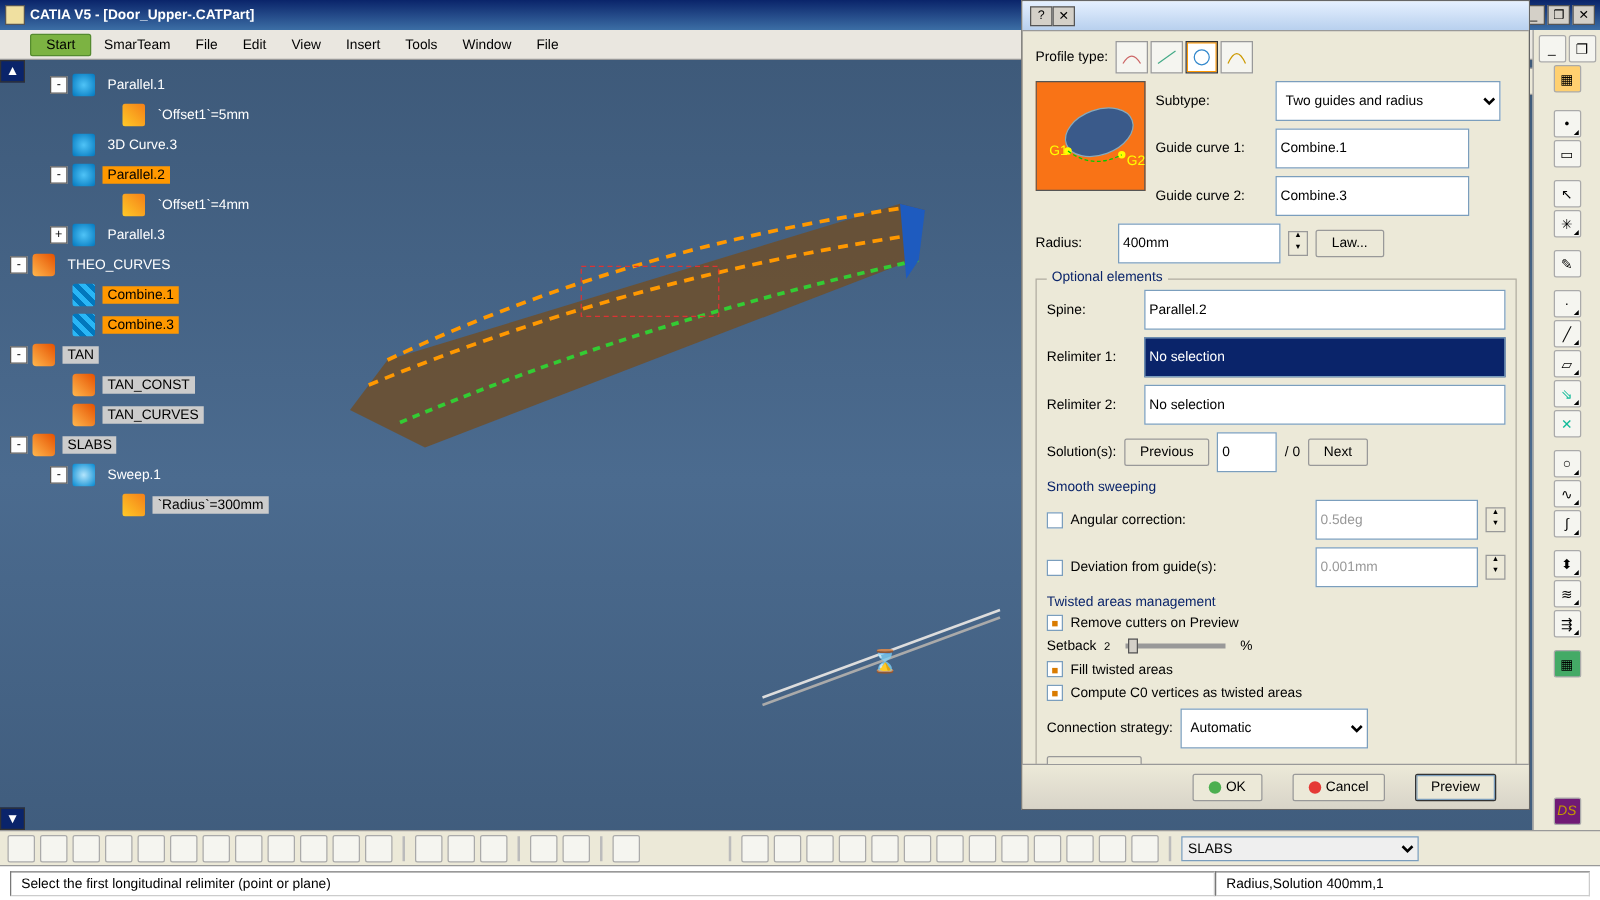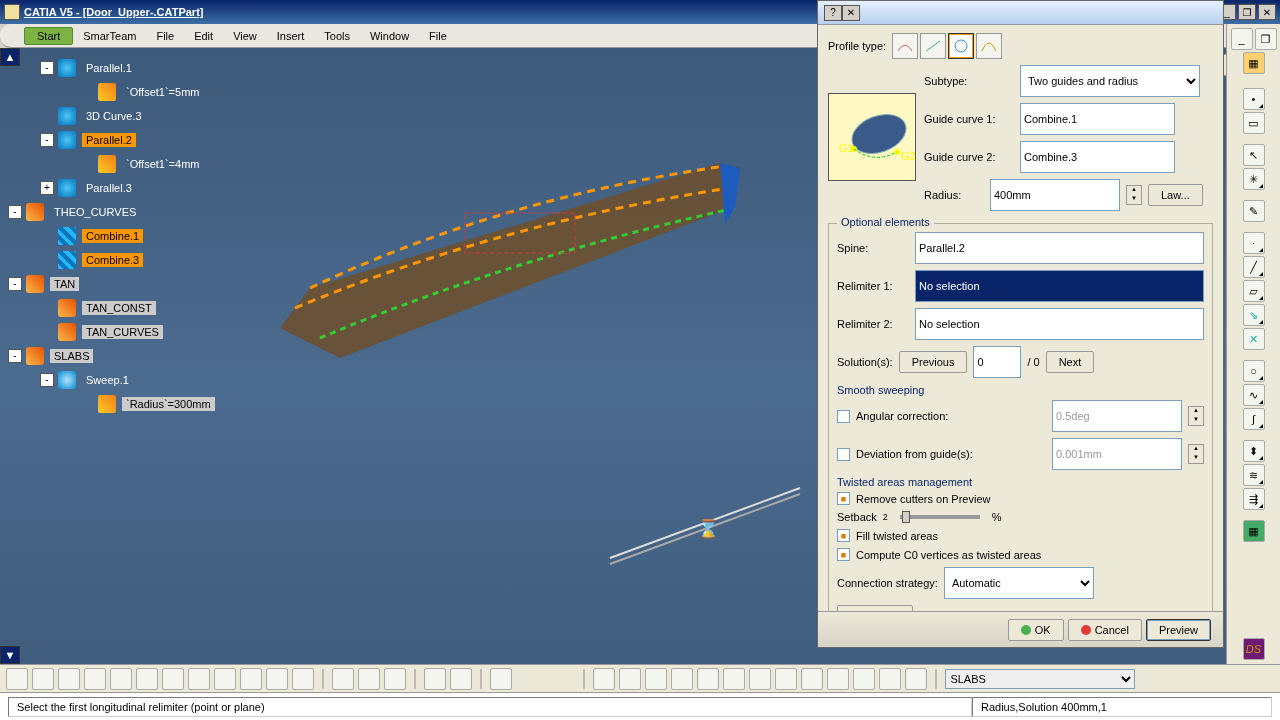--- a/index.html
+++ b/index.html
@@ -1,26 +1,26 @@
 <!DOCTYPE html>
 <html><head>
 <meta charset="utf-8">
 <style>
 * { margin:0; padding:0; box-sizing:border-box; font-family:Tahoma,Arial,sans-serif; font-size:11px; }
 body { width:1280px; height:720px; background:#d4d0c8; overflow:hidden; position:relative; }
 
 
 .titlebar { height:24px; background:linear-gradient(to bottom,#0a246a,#3c6ea5); display:flex; align-items:center; color:#fff; padding:0 4px; }
 .titlebar .appicon { width:16px; height:16px; background:#f0e0a0; border:1px solid #555; margin-right:4px; }
-.titlebar .title { flex:1; font-weight:bold;text-decoration:underline; }
+.titlebar .title { flex:1; font-weight:bold; }
 .win-btns { display:flex; gap:2px; }
 .win-btn { width:18px; height:16px; background:#d4d0c8; border:1px solid #555; display:flex; align-items:center; justify-content:center; font-size:10px; cursor:pointer; color:#000; }
 
 
-.menubar { height:24px; background:#eae7e0; display:flex; align-items:center; padding:0 4px; border-bottom:1px solid #999;border-radius:11px; }
+.menubar { height:24px; background:#eae7e0; display:flex; align-items:center; padding:0 4px; border-bottom:1px solid #999; }
 .menubar .mi { padding:2px 10px; cursor:pointer; }
 .menubar .mi.start { background:#7cb342; color:#000; border:1px solid #558b2f; border-radius:2px; padding:2px 12px; }
 .menubar .icon { width:16px; height:16px; margin-right:4px; }
 
 
 .workspace { position:absolute; top:48px; left:0; right:0; bottom:0; display:flex; }
 .left-area { flex:1; display:flex; flex-direction:column; position:relative; }
 .viewport { flex:1; background:linear-gradient(to bottom,#3e5a7a 0%,#4b6b8f 50%,#3e5a7a 100%); position:relative; overflow:hidden; }
 
 
@@ -50,28 +50,28 @@
 
 .dialog { position:absolute; top:0; left:817px; width:407px; height:648px; background:#ece9d8; border:1px solid #666; z-index:20; display:flex; flex-direction:column; }
 .dialog .dtitle { height:24px; background:linear-gradient(to bottom,#e5f0ff,#b8d0ee); display:flex; align-items:center; padding:0 6px; color:#000; border-bottom:1px solid #999; }
 .dialog .dtitle .t { flex:1; }
 .dialog .body { padding:8px 10px; flex:1; overflow:auto; }
 .dialog .row { display:flex; align-items:center; margin-bottom:6px; gap:6px; }
 .dialog label { display:inline-block; }
 .dialog .prof-icons { display:flex; gap:2px; }
 .dialog .prof-icons .pi { width:26px; height:26px; border:1px solid #999; background:#f5f5f0; display:flex; align-items:center; justify-content:center; }
 .dialog .prof-icons .pi.active { border:1px solid #333; background:#fff; box-shadow:inset 0 0 0 1px #ff9800; }
-.dialog .thumb { width:88px; height:88px; background:#fef9c3; border:1px solid #555; float:left; margin-right:8px; position:relative;margin-top:28px; }
+.dialog .thumb { width:88px; height:88px; background:#f97316; border:1px solid #555; float:left; margin-right:8px; position:relative; }
 .dialog select, .dialog input[type=text] { border:1px solid #7b9ebd; background:#fff; height:32px; padding:0 3px; font-size:11px; }
 .dialog input[type=text].sel { background:#0a246a; color:#fff; }
 .dialog .group { border:1px solid #b0aca0; margin:6px 0; padding:8px 8px 6px; position:relative; }
 .dialog .group .gt { position:absolute; top:-8px; left:8px; background:#ece9d8; padding:0 4px; color:#0a246a; }
 .dialog .btn { height:22px; padding:0 12px; background:#ece9d8; border:1px solid #999; border-radius:2px; cursor:pointer; display:inline-flex; align-items:center; gap:4px; }
 .dialog .btn.def { border:1px solid #333; box-shadow:0 0 0 1px #7b9ebd inset; }
-.dialog .footer { height:36px; background:linear-gradient(to bottom,#ece9d8,#d8d4c8); display:flex; align-items:center; justify-content:flex-end; gap:4px; padding:0 12px; border-top:1px solid #999; }
+.dialog .footer { height:36px; background:linear-gradient(to bottom,#ece9d8,#d8d4c8); display:flex; align-items:center; justify-content:flex-end; gap:24px; padding:0 26px; border-top:1px solid #999; }
 .dialog .spinbtn { width:16px; height:20px; background:#ece9d8; border:1px solid #999; display:flex; flex-direction:column; }
 .dialog .spinbtn span { flex:1; font-size:6px; text-align:center; line-height:1; }
 .dialog .check { width:13px; height:13px; border:1px solid #7b9ebd; background:#fff; display:inline-flex; align-items:center; justify-content:center; font-size:9px; }
 .dialog .check.on::after { content:"■"; color:#d97b00; font-size:9px; }
 .dialog .slider-track { width:80px; height:4px; background:#999; position:relative; margin:0 6px; }
 .dialog .slider-thumb { position:absolute; top:-4px; left:2px; width:8px; height:12px; background:#d4d0c8; border:1px solid #555; }
 
 
 .right-tools { position:absolute; top:24px; right:0; width:54px; bottom:56px; background:#ece9d8; border-left:1px solid #999; padding:4px 2px; display:flex; flex-direction:column; gap:2px; z-index:25; }
 .right-tools .rt-row { display:flex; gap:2px; justify-content:center; }

